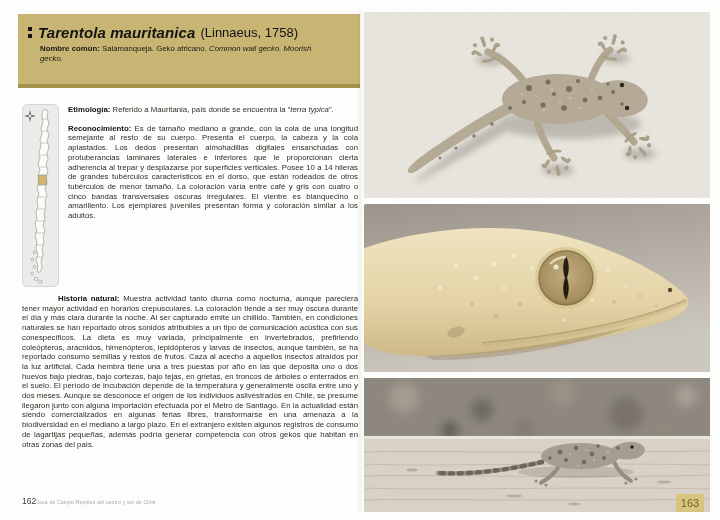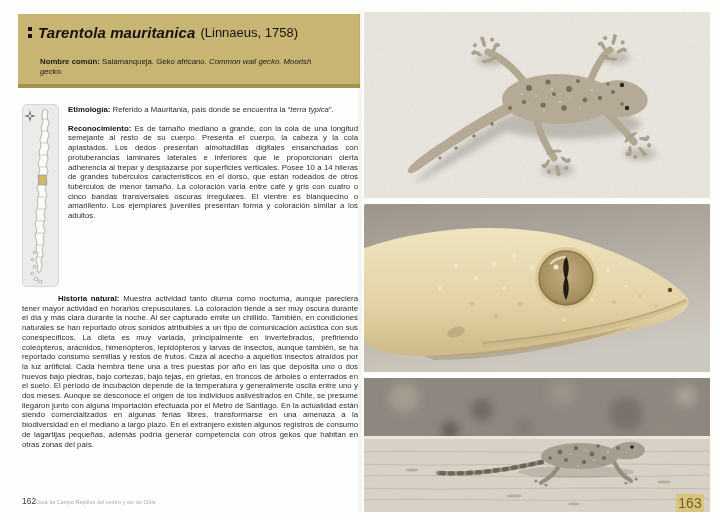--- a/index.html
+++ b/index.html
@@ -12,21 +12,21 @@
   .header-band {
     position:absolute; left:18px; top:14px; width:342px; height:74px;
     background:#c8b573; border-bottom:4px solid #a1944a;
     padding:10px 10px 0 10px;
   }
   .title-row { display:flex; align-items:center; }
   .bullet { display:inline-flex; flex-direction:column; gap:2.5px; margin-right:6px; }
   .bullet i { width:4px; height:4px; background:#141312; display:block; }
   .species { font-size:15px; font-weight:bold; font-style:italic; color:#141312; letter-spacing:0.1px; }
   .authority { font-size:13px; color:#141312; margin-left:5px;text-align:right; }
-  .common-block { margin-top:16px; padding-left:12px; width:292px; font-size:7.8px; line-height:10px; color:#1a1914; }
+  .common-block { margin-top:3px; padding-left:12px; width:292px; font-size:7.8px; line-height:10px; color:#1a1914; }
   .common-block b { font-weight:bold; }
   .common-block .en { font-style:italic; }
 
   .mapbox {
     position:absolute; left:22px; top:104px; width:37px; height:183px;
     background:#ebecea; border:1px solid #d6d7d4; border-radius:5px;
   }
   .col-right { position:absolute; left:68px; top:105px; width:290px; }
   .body-par {
     font-size:7.8px; line-height:9.7px; text-align:justify;
@@ -42,21 +42,21 @@
   .booklet { font-size:5px; color:#a6a6a2; letter-spacing:0.2px; }
 
   
   .photo { position:absolute; left:364px; width:346px; overflow:hidden; background:#ddd; }
   .photo svg { display:block; }
   #photo-1 { top:12px;  height:186px; }
   #photo-2 { top:204px; height:168px; }
   #photo-3 { top:378px; height:134px; }
   .badge {
     position:absolute; left:676px; top:494px; width:28px; height:18px;
-    background:#d8c47d; color:#6f6324; font-size:14px;
+    background:#d8c47d; color:#6f6324; font-size:11px;
     display:flex; align-items:center; justify-content:center;
   }
   .spine {
     position:absolute; left:357px; top:10px; width:6px; height:502px;
     background:linear-gradient(90deg, rgba(0,0,0,0) 0%, rgba(0,0,0,0.05) 50%, rgba(0,0,0,0) 100%);
   }
 </style>
 </head>
 <body>
 

